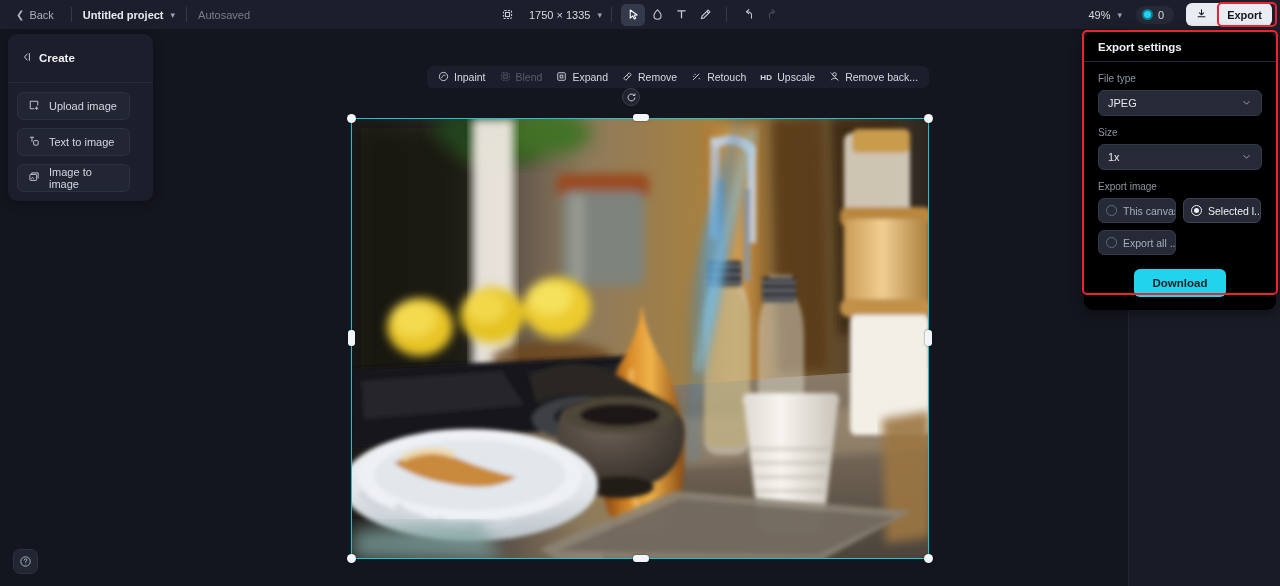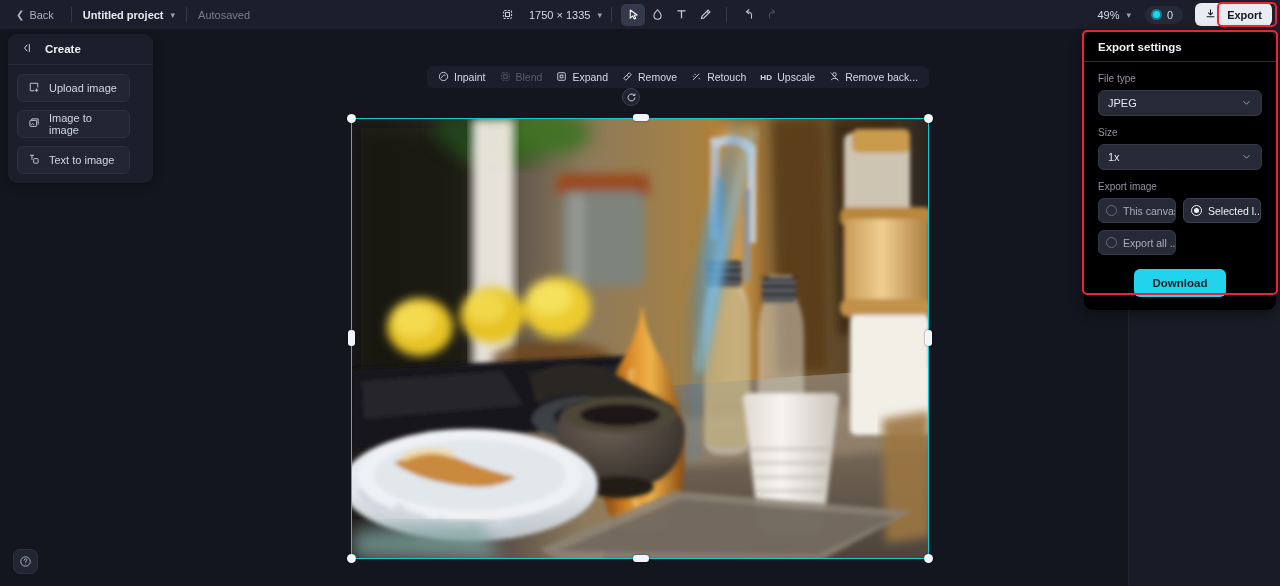--- a/index.html
+++ b/index.html
@@ -56,21 +56,21 @@
     display: flex; align-items: center; gap: 5px;
     background: #262a36; border-radius: 11px;
     padding: 3px 10px 3px 6px; margin-left: 14px; cursor: pointer;
   }
   .coin {
     width: 11px; height: 11px; border-radius: 50%;
     background: #22d3ee; border: 2px solid #0e7f92;
   }
   .coin-count { font-size: 11px; color: #d5d9e2; }
   .export-btn {
-    display: flex; align-items: center; gap: 11px;
+    display: flex; align-items: center; gap: 20px;
     background: #e9ecf2; color: #14161f;
     font-size: 11px; font-weight: bold;
     border-radius: 6px; padding: 5px 10px; margin-left: 12px;
     cursor: pointer; border: none;
   }
 
   
   .hl {
     position: absolute; border: 2px solid #ef2230; border-radius: 5px;
     pointer-events: none; z-index: 60;
@@ -78,22 +78,22 @@
 
   
   .left-panel {
     position: absolute; left: 8px; top: 34px; width: 145px;
     background: #1c1f2b; border-radius: 9px;
     padding: 0 0 9px 0;
     box-shadow: 0 2px 10px rgba(0,0,0,.35);
     z-index: 30;
   }
   .lp-head {
-    display: flex; align-items: center; gap: 13px;
-    height: 31px; padding: 8px 12px;
+    display: flex; align-items: center; gap: 7px;
+    height: 49px; padding: 8px 12px;
     border-bottom: 1px solid #272b39;
     font-size: 11.5px; font-weight: bold; color: #eef0f5;
     cursor: pointer;
   }
   .lp-items { padding: 9px 23px 0 9px; display: flex; flex-direction: column; gap: 8px; }
   .lp-item {
     display: flex; align-items: center; gap: 9px;
     height: 28px; padding: 0 10px;
     background: #222633; border: 1px solid #2c3140; border-radius: 6px;
     font-size: 11px; color: #d2d7e2; cursor: pointer;
@@ -564,35 +564,35 @@
           <svg width="12" height="12" viewBox="0 0 16 16" fill="none" stroke="#cfd4e0" stroke-width="1.2">
             <path d="M13 8.5 L13 3 L3 3 L3 13 L8.5 13"></path>
               <path d="M11.5 10 L11.5 14.5 M9.3 12.3 L13.7 12.3"></path>
           </svg>
         </span>
         <span>Upload image</span>
       </div>
       <div class="lp-item">
         <span>
           <svg width="12" height="12" viewBox="0 0 16 16" fill="none" stroke="#cfd4e0" stroke-width="1.2">
+            <path d="M2.6 3 L8 3 M5.3 3 L5.3 9"></path>
+              <rect x="7.5" y="7.5" width="6" height="6" rx="1"></rect>
+          </svg>
+        </span>
+        <span>Text to image</span>
+      </div>
+      <div class="lp-item">
+        <span>
+          <svg width="12" height="12" viewBox="0 0 16 16" fill="none" stroke="#cfd4e0" stroke-width="1.2">
             <rect x="2.5" y="4.5" width="9" height="8" rx="1"></rect>
               <path d="M5 4.5 L5 2.5 L13.5 2.5 L13.5 10"></path>
             <path d="M4 10.5 L6 8.5 L8 10.5"></path>
           </svg>
         </span>
         <span>Image to image</span>
-      </div>
-      <div class="lp-item">
-        <span>
-          <svg width="12" height="12" viewBox="0 0 16 16" fill="none" stroke="#cfd4e0" stroke-width="1.2">
-            <path d="M2.6 3 L8 3 M5.3 3 L5.3 9"></path>
-              <rect x="7.5" y="7.5" width="6" height="6" rx="1"></rect>
-          </svg>
-        </span>
-        <span>Text to image</span>
       </div>
     </div>
   </div>
 
   <div class="export-panel">
     <div class="ep-head">Export settings</div>
     <div class="ep-body">
       <div class="ep-label">File type</div>
       <div class="ep-select">
         <span>JPEG</span>

